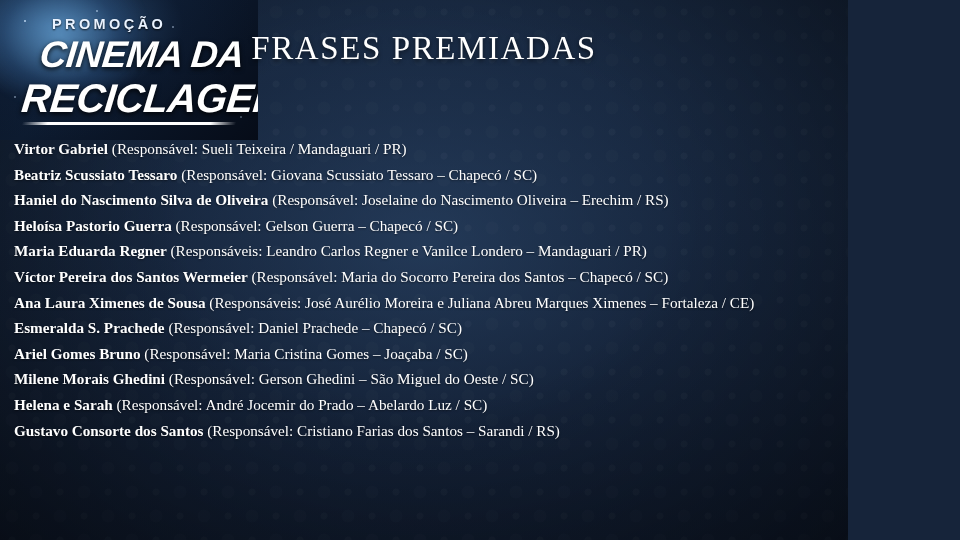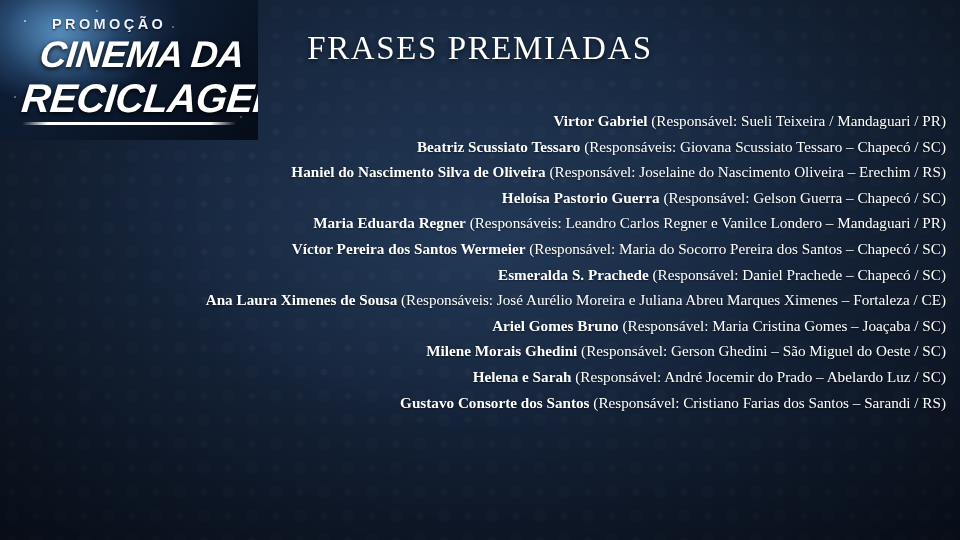--- a/index.html
+++ b/index.html
@@ -8,21 +8,21 @@
   }
   body {
     width: 960px;
     height: 540px;
     overflow: hidden;
     font-family: "Liberation Serif", serif;
     background: #16243a;
   }
   .slide {
     position: relative;
-    width: 960px;
+    width: 848px;
     height: 540px;
     background:
       radial-gradient(ellipse at 50% 45%, rgba(46,74,110,0.55) 0%, rgba(26,44,70,0.25) 45%, rgba(13,22,38,0.55) 100%),
       linear-gradient(180deg, #1b2d47 0%, #16253c 45%, #101b2e 100%);
     overflow: hidden;
   }
   
   .texture {
     position: absolute;
     inset: 0;
@@ -124,22 +124,22 @@
     font-size: 33px;
     letter-spacing: 1.6px;
     text-shadow: 0 2px 4px rgba(0,0,0,0.55);
   }
 
   
   .lines {
     position: absolute;
     left: 0;
     right: 0;
-    top: 108px;
-    text-align: right;
+    top: 136px;
+    text-align: left;
     padding: 0 14px;
   }
   .line {
     color: #ffffff;
     font-family: "Liberation Serif", serif;
     font-size: 15.2px;
     line-height: 25.6px;
     white-space: nowrap;
     text-shadow: 0 1px 2px rgba(0,0,0,0.5);
   }
@@ -173,47 +173,47 @@
 
   <div class="title">FRASES PREMIADAS</div>
 
   <div class="lines">
     <div class="line">
       <span class="name">Virtor Gabriel</span>
       <span class="resp">(Responsável: Sueli Teixeira / Mandaguari / PR)</span>
     </div>
     <div class="line">
       <span class="name">Beatriz Scussiato Tessaro</span>
-      <span class="resp">(Responsáveis: Giovana Scussiato Tessaro – Chapecó / SC)</span>
+      <span class="resp">(Responsável: Giovana Scussiato Tessaro – Chapecó / SC)</span>
     </div>
     <div class="line">
       <span class="name">Haniel do Nascimento Silva de Oliveira</span>
       <span class="resp">(Responsável: Joselaine do Nascimento Oliveira – Erechim / RS)</span>
     </div>
     <div class="line">
       <span class="name">Heloísa Pastorio Guerra</span>
       <span class="resp">(Responsável: Gelson Guerra – Chapecó / SC)</span>
     </div>
     <div class="line">
       <span class="name">Maria Eduarda Regner</span>
       <span class="resp">(Responsáveis: Leandro Carlos Regner e Vanilce Londero – Mandaguari / PR)</span>
     </div>
     <div class="line">
       <span class="name">Víctor Pereira dos Santos Wermeier</span>
       <span class="resp">(Responsável: Maria do Socorro Pereira dos Santos – Chapecó / SC)</span>
     </div>
     <div class="line">
+      <span class="name">Ana Laura Ximenes de Sousa</span>
+      <span class="resp">(Responsáveis: José Aurélio Moreira e Juliana Abreu Marques Ximenes – Fortaleza / CE)</span>
+    </div>
+    <div class="line">
       <span class="name">Esmeralda S. Prachede</span>
       <span class="resp">(Responsável: Daniel Prachede – Chapecó / SC)</span>
     </div>
     <div class="line">
-      <span class="name">Ana Laura Ximenes de Sousa</span>
-      <span class="resp">(Responsáveis: José Aurélio Moreira e Juliana Abreu Marques Ximenes – Fortaleza / CE)</span>
-    </div>
-    <div class="line">
       <span class="name">Ariel Gomes Bruno</span>
       <span class="resp">(Responsável: Maria Cristina Gomes – Joaçaba / SC)</span>
     </div>
     <div class="line">
       <span class="name">Milene Morais Ghedini</span>
       <span class="resp">(Responsável: Gerson Ghedini – São Miguel do Oeste / SC)</span>
     </div>
     <div class="line">
       <span class="name">Helena e Sarah</span>
       <span class="resp">(Responsável: André Jocemir do Prado – Abelardo Luz / SC)</span>

